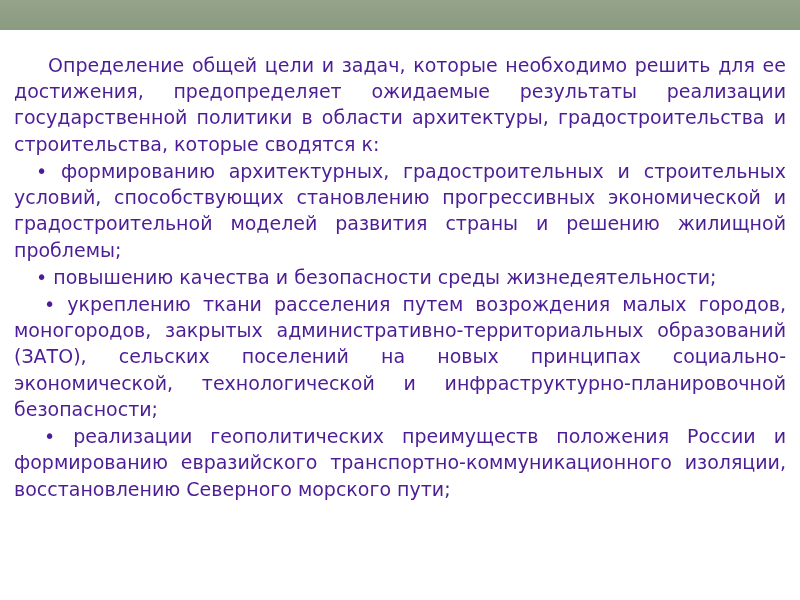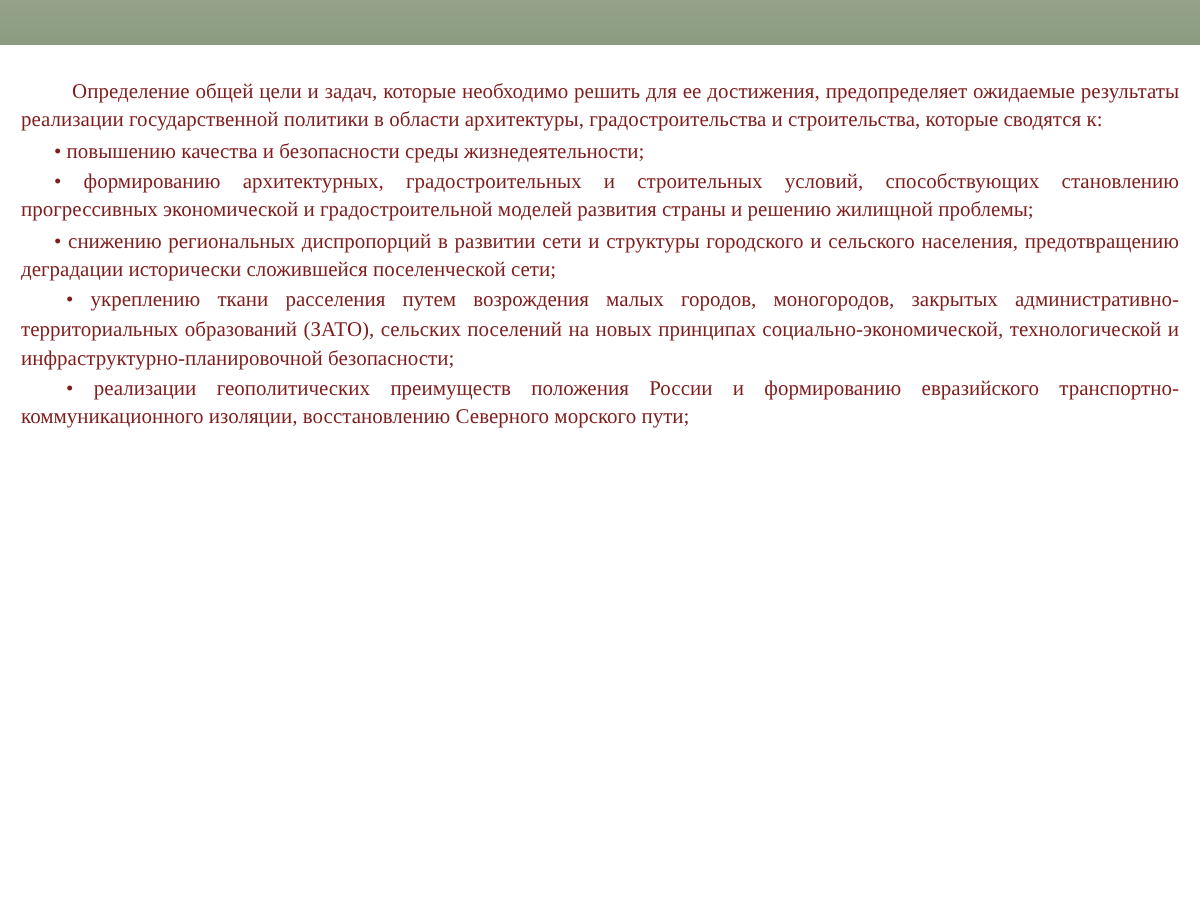--- a/index.html
+++ b/index.html
@@ -42,27 +42,26 @@
     top: 30px;
     left: 0;
     width: 800px;
     height: 570px;
     padding: 22px 14px 0 14px;
     box-sizing: border-box;
   }
   p.para {
     margin: 0 0 1px 0;
     padding: 0;
-    font-size: 14px;
+    font-size: 19px;
     line-height: 1.38;
-    color: #7f1d1d;
+    color: #4c1d95;
     text-align: justify;
     text-justify: inter-word;
     hyphens: none;
-    font-family: Liberation Serif, serif;
   }
   p.first {
     text-indent: 34px;
   }
   p.bullet {
     text-indent: 22px;
   }
   p.bullet-wide {
     text-indent: 30px;
   }
@@ -71,20 +70,19 @@
 <body>
 
 <div class="slide">
 
   <div class="top-band">
     <div class="top-band-inner"></div>
   </div>
 
   <div class="content">
     <p class="para first">Определение общей цели и задач, которые необходимо решить для ее достижения, предопределяет ожидаемые результаты реализации государственной политики в области архитектуры, градостроительства и строительства, которые сводятся к:</p>
+    <p class="para bullet">• формированию архитектурных, градостроительных и строительных условий, способствующих становлению прогрессивных экономической и градостроительной моделей развития страны и решению жилищной проблемы;</p>
     <p class="para bullet">• повышению качества и безопасности среды жизнедеятельности;</p>
-    <p class="para bullet">• формированию архитектурных, градостроительных и строительных условий, способствующих становлению прогрессивных экономической и градостроительной моделей развития страны и решению жилищной проблемы;</p>
-    <p class="para bullet">• снижению региональных диспропорций в развитии сети и структуры городского и сельского населения, предотвращению деградации исторически сложившейся поселенческой сети;</p>
     <p class="para bullet-wide">• укреплению ткани расселения путем возрождения малых городов, моногородов, закрытых административно-территориальных образований (ЗАТО), сельских поселений на новых принципах социально-экономической, технологической и инфраструктурно-планировочной безопасности;</p>
     <p class="para bullet-wide">• реализации геополитических преимуществ положения России и формированию евразийского транспортно-коммуникационного изоляции, восстановлению Северного морского пути;</p>
   </div>
 
 </div>
 
 </body></html>

